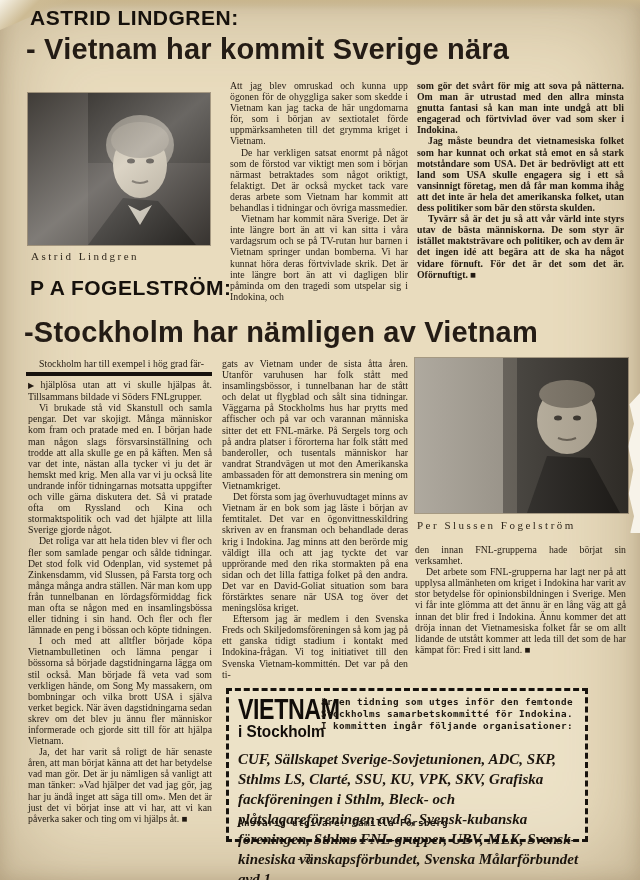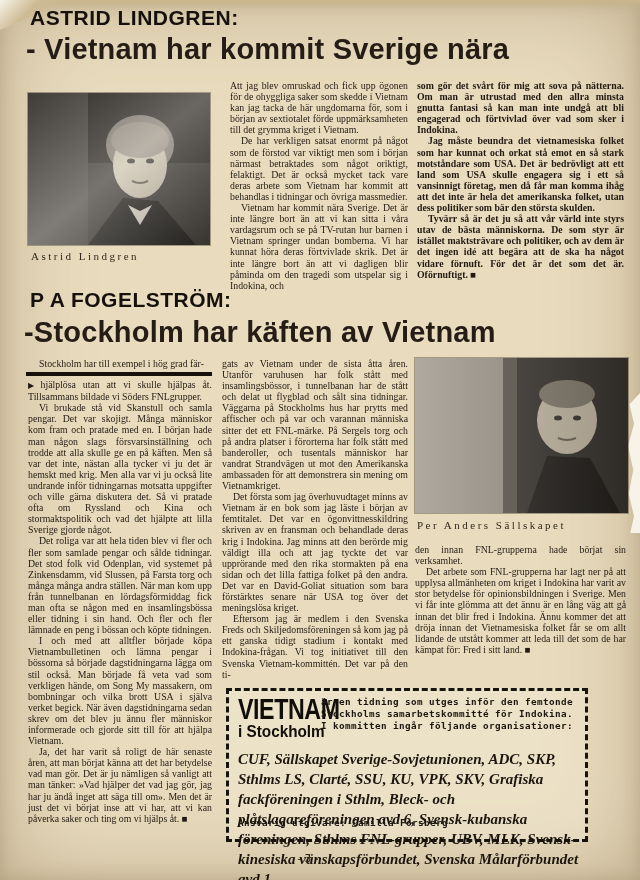--- a/index.html
+++ b/index.html
@@ -126,32 +126,32 @@
         <stop offset="0" stop-color="#000"></stop>
             <stop offset=".5" stop-color="#fff"></stop>
             <stop offset="1" stop-color="#000"></stop>
       </linearGradient>
         </defs>
     </svg>
   </div>
   <div class="caption" style="left:31px;top:250px;">Astrid Lindgren</div>
 
   <div class="bodycol" style="left:230px;top:80px;width:178px;">
-    <p class="noindent">Att jag blev omruskad och fick upp ögonen för de ohyggliga saker som skedde i Vietnam kan jag tacka de här ungdomarna för, som i början av sextiotalet förde uppmärksamheten till det grymma kriget i Vietnam.</p>
+    <p class="noindent">Att jag blev omruskad och kunna upp ögonen för de ohyggliga saker som skedde i Vietnam kan jag tacka de här ungdomarna för, som i början av sextiotalet förde uppmärksamheten till det grymma kriget i Vietnam.</p>
     <p>De har verkligen satsat enormt på något som de förstod var viktigt men som i början närmast betraktades som något oriktigt, felaktigt. Det är också mycket tack vare deras arbete som Vietnam har kommit att behandlas i tidningar och övriga massmedier.</p>
     <p>Vietnam har kommit nära Sverige. Det är inte längre bort än att vi kan sitta i våra vardagsrum och se på TV-rutan hur barnen i Vietnam springer undan bomberna. Vi har kunnat höra deras förtvivlade skrik. Det är inte längre bort än att vi dagligen blir påminda om den tragedi som utspelar sig i Indokina, och</p>
   </div>
   <div class="bodycol" style="left:417px;top:80px;width:207px;font-weight:bold;">
     <p class="noindent">som gör det svårt för mig att sova på nätterna. Om man är utrustad med den allra minsta gnutta fantasi så kan man inte undgå att bli engagerad och förtvivlad över vad som sker i Indokina.</p>
     <p>Jag måste beundra det vietnamesiska folket som har kunnat och orkat stå emot en så stark motståndare som USA. Det är bedrövligt att ett land som USA skulle engagera sig i ett så vansinnigt företag, men då får man komma ihåg att det inte är hela det amerikanska folket, utan dess politiker som bär den största skulden.</p>
     <p>Tyvärr så är det ju så att vår värld inte styrs utav de bästa människorna. De som styr är istället maktsträvare och politiker, och av dem är det ingen idé att begära att de ska ha något vidare förnuft. För det är det som det är. Oförnuftigt. ■</p>
   </div>
 
-  <div class="kicker" style="left:30px;top:288px;">P A  FOGELSTRÖM:</div>
-  <div class="headline" style="left:24px;top:316px;">-Stockholm har käften av Vietnam</div>
+  <div class="kicker" style="left:30px;top:276px;">P A  FOGELSTRÖM:</div>
+  <div class="headline" style="left:24px;top:316px;">-Stockholm har nämligen av Vietnam</div>
 
   <div class="bodycol" style="left:28px;top:358px;width:184px;">
     <p>Stockholm har till exempel i hög grad fär-</p>
     <div class="jump-rule"></div>
     <p class="noindent"><span class="arrow">▶</span><span>hjälplösa utan att vi skulle hjälpas åt. Tillsammans bildade vi Söders FNLgrupper.</span></p>
     <p>Vi brukade stå vid Skanstull och samla pengar. Det var skojigt. Många människor kom fram och pratade med en. I början hade man någon slags försvarsinställning och trodde att alla skulle ge en på käften. Men så var det inte, nästan alla tycker vi ju det är hemskt med krig. Men alla var vi ju också lite undrande inför tidningarnas motsatta uppgifter och ville gärna diskutera det. Så vi pratade ofta om Ryssland och Kina och stormaktspolitik och vad det hjälpte att lilla Sverige gjorde något.</p>
     <p>Det roliga var att hela tiden blev vi fler och fler som samlade pengar och sålde tidningar. Det stod folk vid Odenplan, vid systemet på Zinkensdamm, vid Slussen, på Farsta torg och många många andra ställen. När man kom upp från tunnelbanan en lördagsförmiddag fick man ofta se någon med en insamlingsbössa eller tidning i sin hand. Och fler och fler lämnade en peng i bössan och köpte tidningen.</p>
     <p>I och med att alltfler började köpa Vietnambulletinen och lämna pengar i bössorna så började dagstidningarna lägga om stil också. Man började få veta vad som verkligen hände, om Song My massakern, om bombningar och vilka brott USA i själva verket begick. När även dagstidningarna sedan skrev om det blev ju ännu fler människor informerade och gjorde sitt till för att hjälpa Vietnam.</p>
     <p>Ja, det har varit så roligt de här senaste åren, att man börjat känna att det har betydelse vad man gör. Det är ju nämligen så vanligt att man tänker: »Vad hjälper det vad jag gör, jag har ju ändå inget att säga till om». Men det är just det vi börjat inse att vi har, att vi kan påverka saker och ting om vi hjälps åt. ■</p>
   </div>
@@ -176,21 +176,21 @@
       <path d="M143 80 Q152 84 161 80" stroke="#6e6557" stroke-width="2" fill="none"></path>
       <rect width="213" height="155" fill="url(#g2)" opacity=".2"></rect>
       <defs>
           <linearGradient id="g2" x1="0" y1="0" x2="1" y2="0">
         <stop offset="0" stop-color="#fff"></stop>
             <stop offset="1" stop-color="#000"></stop>
       </linearGradient>
         </defs>
     </svg>
   </div>
-  <div class="caption" style="left:417px;top:519px;">Per Anders Sällskapet</div>
+  <div class="caption" style="left:417px;top:519px;">Per Slussen Fogelström</div>
 
   <div class="bodycol" style="left:415px;top:544px;width:211px;">
     <p class="noindent">den innan FNL-grupperna hade börjat sin verksamhet.</p>
     <p>Det arbete som FNL-grupperna har lagt ner på att upplysa allmänheten om kriget i Indokina har varit av stor betydelse för opinionsbildningen i Sverige. Men vi får inte glömma att det ännu är en lång väg att gå innan det blir fred i Indokina. Ännu kommer det att dröja innan det Vietnamesiska folket får se om allt lidande de utstått kommer att leda till det som de har kämpat för: Fred i sitt land. ■</p>
   </div>
 
   <div class="infobox">
     <div class="logo1">VIETNAM</div>
     <div class="logo2">i Stockholm</div>
     <div class="introlines tw">

